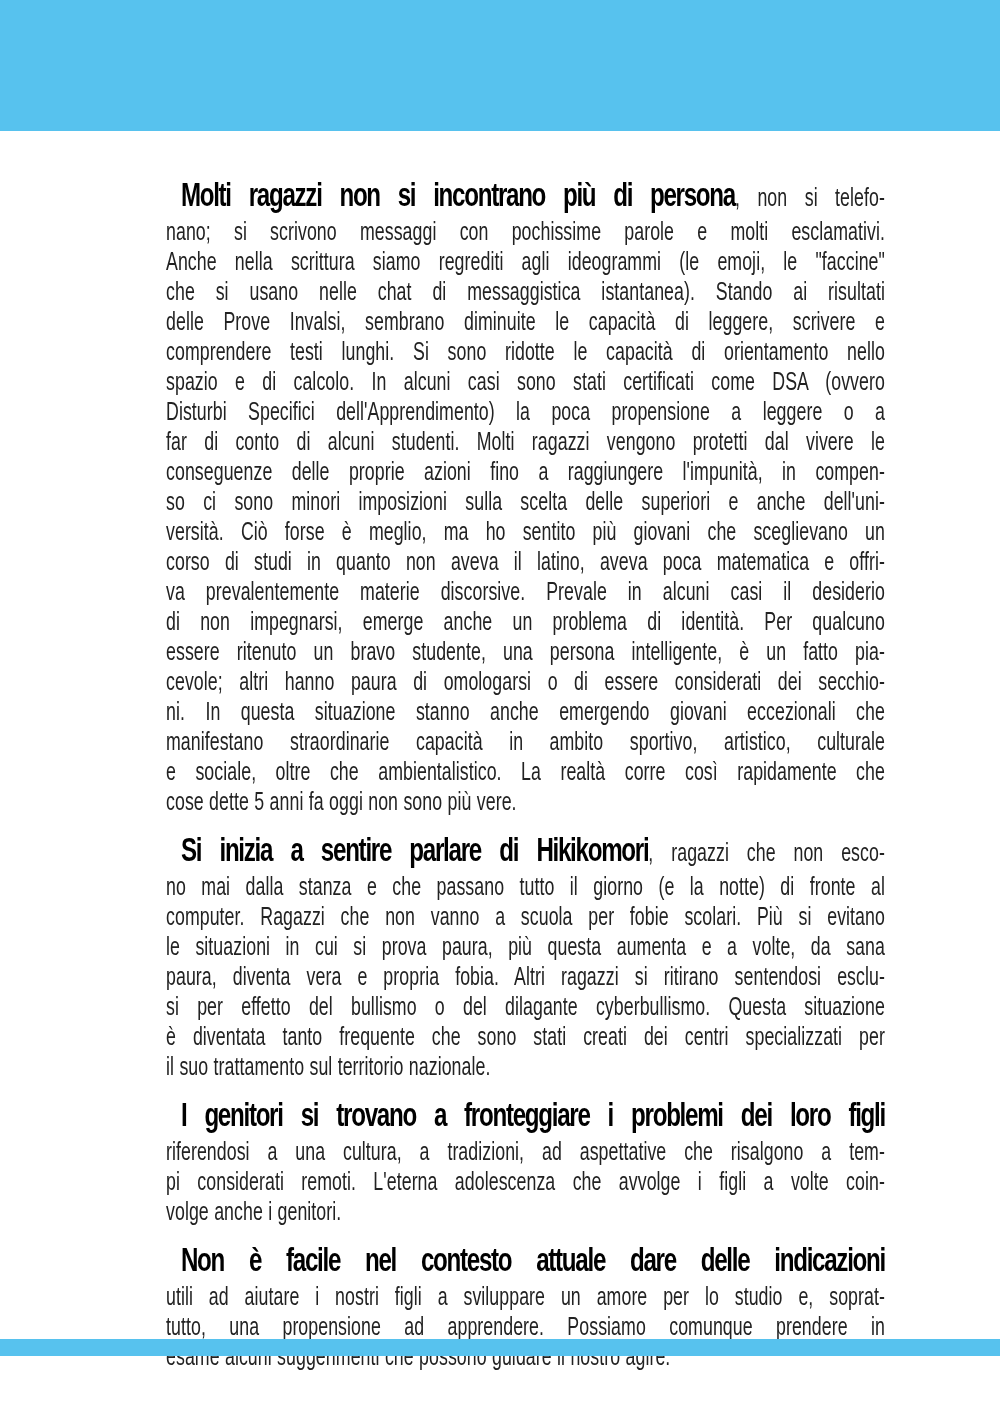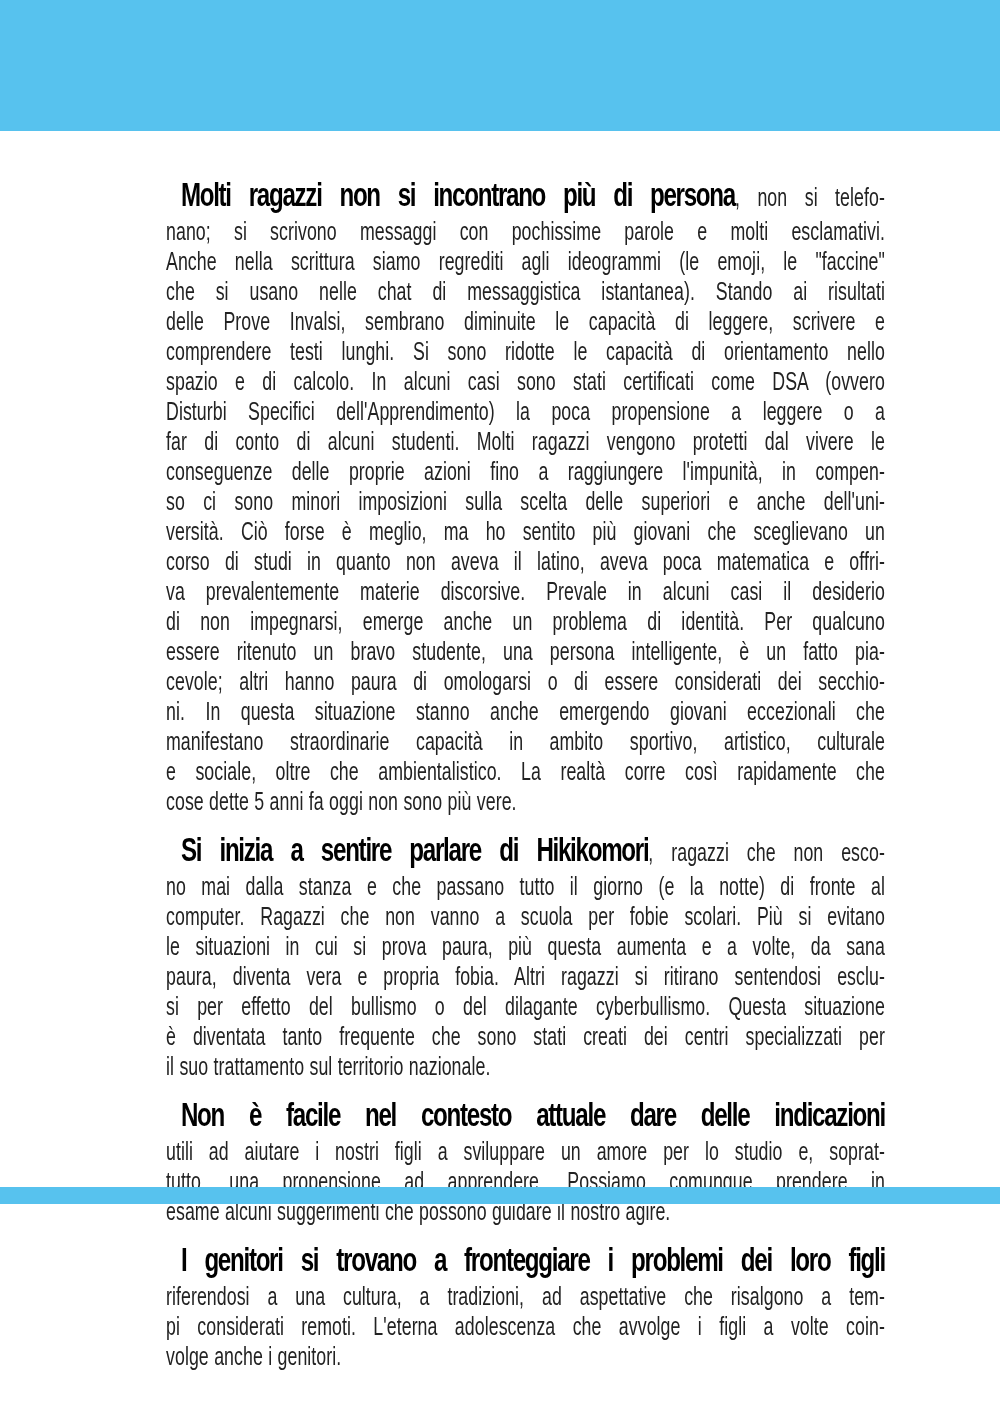--- a/index.html
+++ b/index.html
@@ -7,21 +7,21 @@
     padding: 0;
     background: #ffffff;
     width: 1000px;
     height: 1412px;
     overflow: hidden;
     font-family: "Liberation Sans", "DejaVu Sans", sans-serif;
   }
   .page {
     position: relative;
     width: 1000px;
-    height: 1204px;
+    height: 1356px;
     background: var(--page-bg, #ffffff);
   }
   .top-band {
     position: absolute;
     left: 0; top: 0;
     width: 1000px;
     height: 131px;
     background: var(--band, #57C2EE);
   }
   .bottom-band {
@@ -107,27 +107,27 @@
   <div class="line">no mai dalla stanza e che passano tutto il giorno (e la notte) di fronte al</div>
         <div class="line">computer. Ragazzi che non vanno a scuola per fobie scolari. Più si evitano</div>
         <div class="line">le situazioni in cui si prova paura, più questa aumenta e a volte, da sana</div>
         <div class="line">paura, diventa vera e propria fobia. Altri ragazzi si ritirano sentendosi esclu-</div>
         <div class="line">si per effetto del bullismo o del dilagante cyberbullismo. Questa situazione</div>
         <div class="line">è diventata tanto frequente che sono stati creati dei centri specializzati per</div>
         <div class="line last">il suo trattamento sul territorio nazionale.</div>
       </section>
 
   <section class="para">
+    <div class="line first"><span class="h">I genitori si trovano a fronteggiare i problemi dei loro figli</span><span class="tail"></span></div>
+  <div class="line">riferendosi a una cultura, a tradizioni, ad aspettative che risalgono a tem-</div>
+        <div class="line">pi considerati remoti. L'eterna adolescenza che avvolge i figli a volte coin-</div>
+        <div class="line last">volge anche i genitori.</div>
+      </section>
+
+  <section class="para">
     <div class="line first"><span class="h">Non è facile nel contesto attuale dare delle indicazioni</span><span class="tail"></span></div>
   <div class="line">utili ad aiutare i nostri figli a sviluppare un amore per lo studio e, soprat-</div>
         <div class="line">tutto, una propensione ad apprendere. Possiamo comunque prendere in</div>
         <div class="line last">esame alcuni suggerimenti che possono guidare il nostro agire.</div>
-      </section>
-
-  <section class="para">
-    <div class="line first"><span class="h">I genitori si trovano a fronteggiare i problemi dei loro figli</span><span class="tail"></span></div>
-  <div class="line">riferendosi a una cultura, a tradizioni, ad aspettative che risalgono a tem-</div>
-        <div class="line">pi considerati remoti. L'eterna adolescenza che avvolge i figli a volte coin-</div>
-        <div class="line last">volge anche i genitori.</div>
       </section>
 </main>
   <div class="bottom-band"></div>
 </div>
 
 </body></html>

